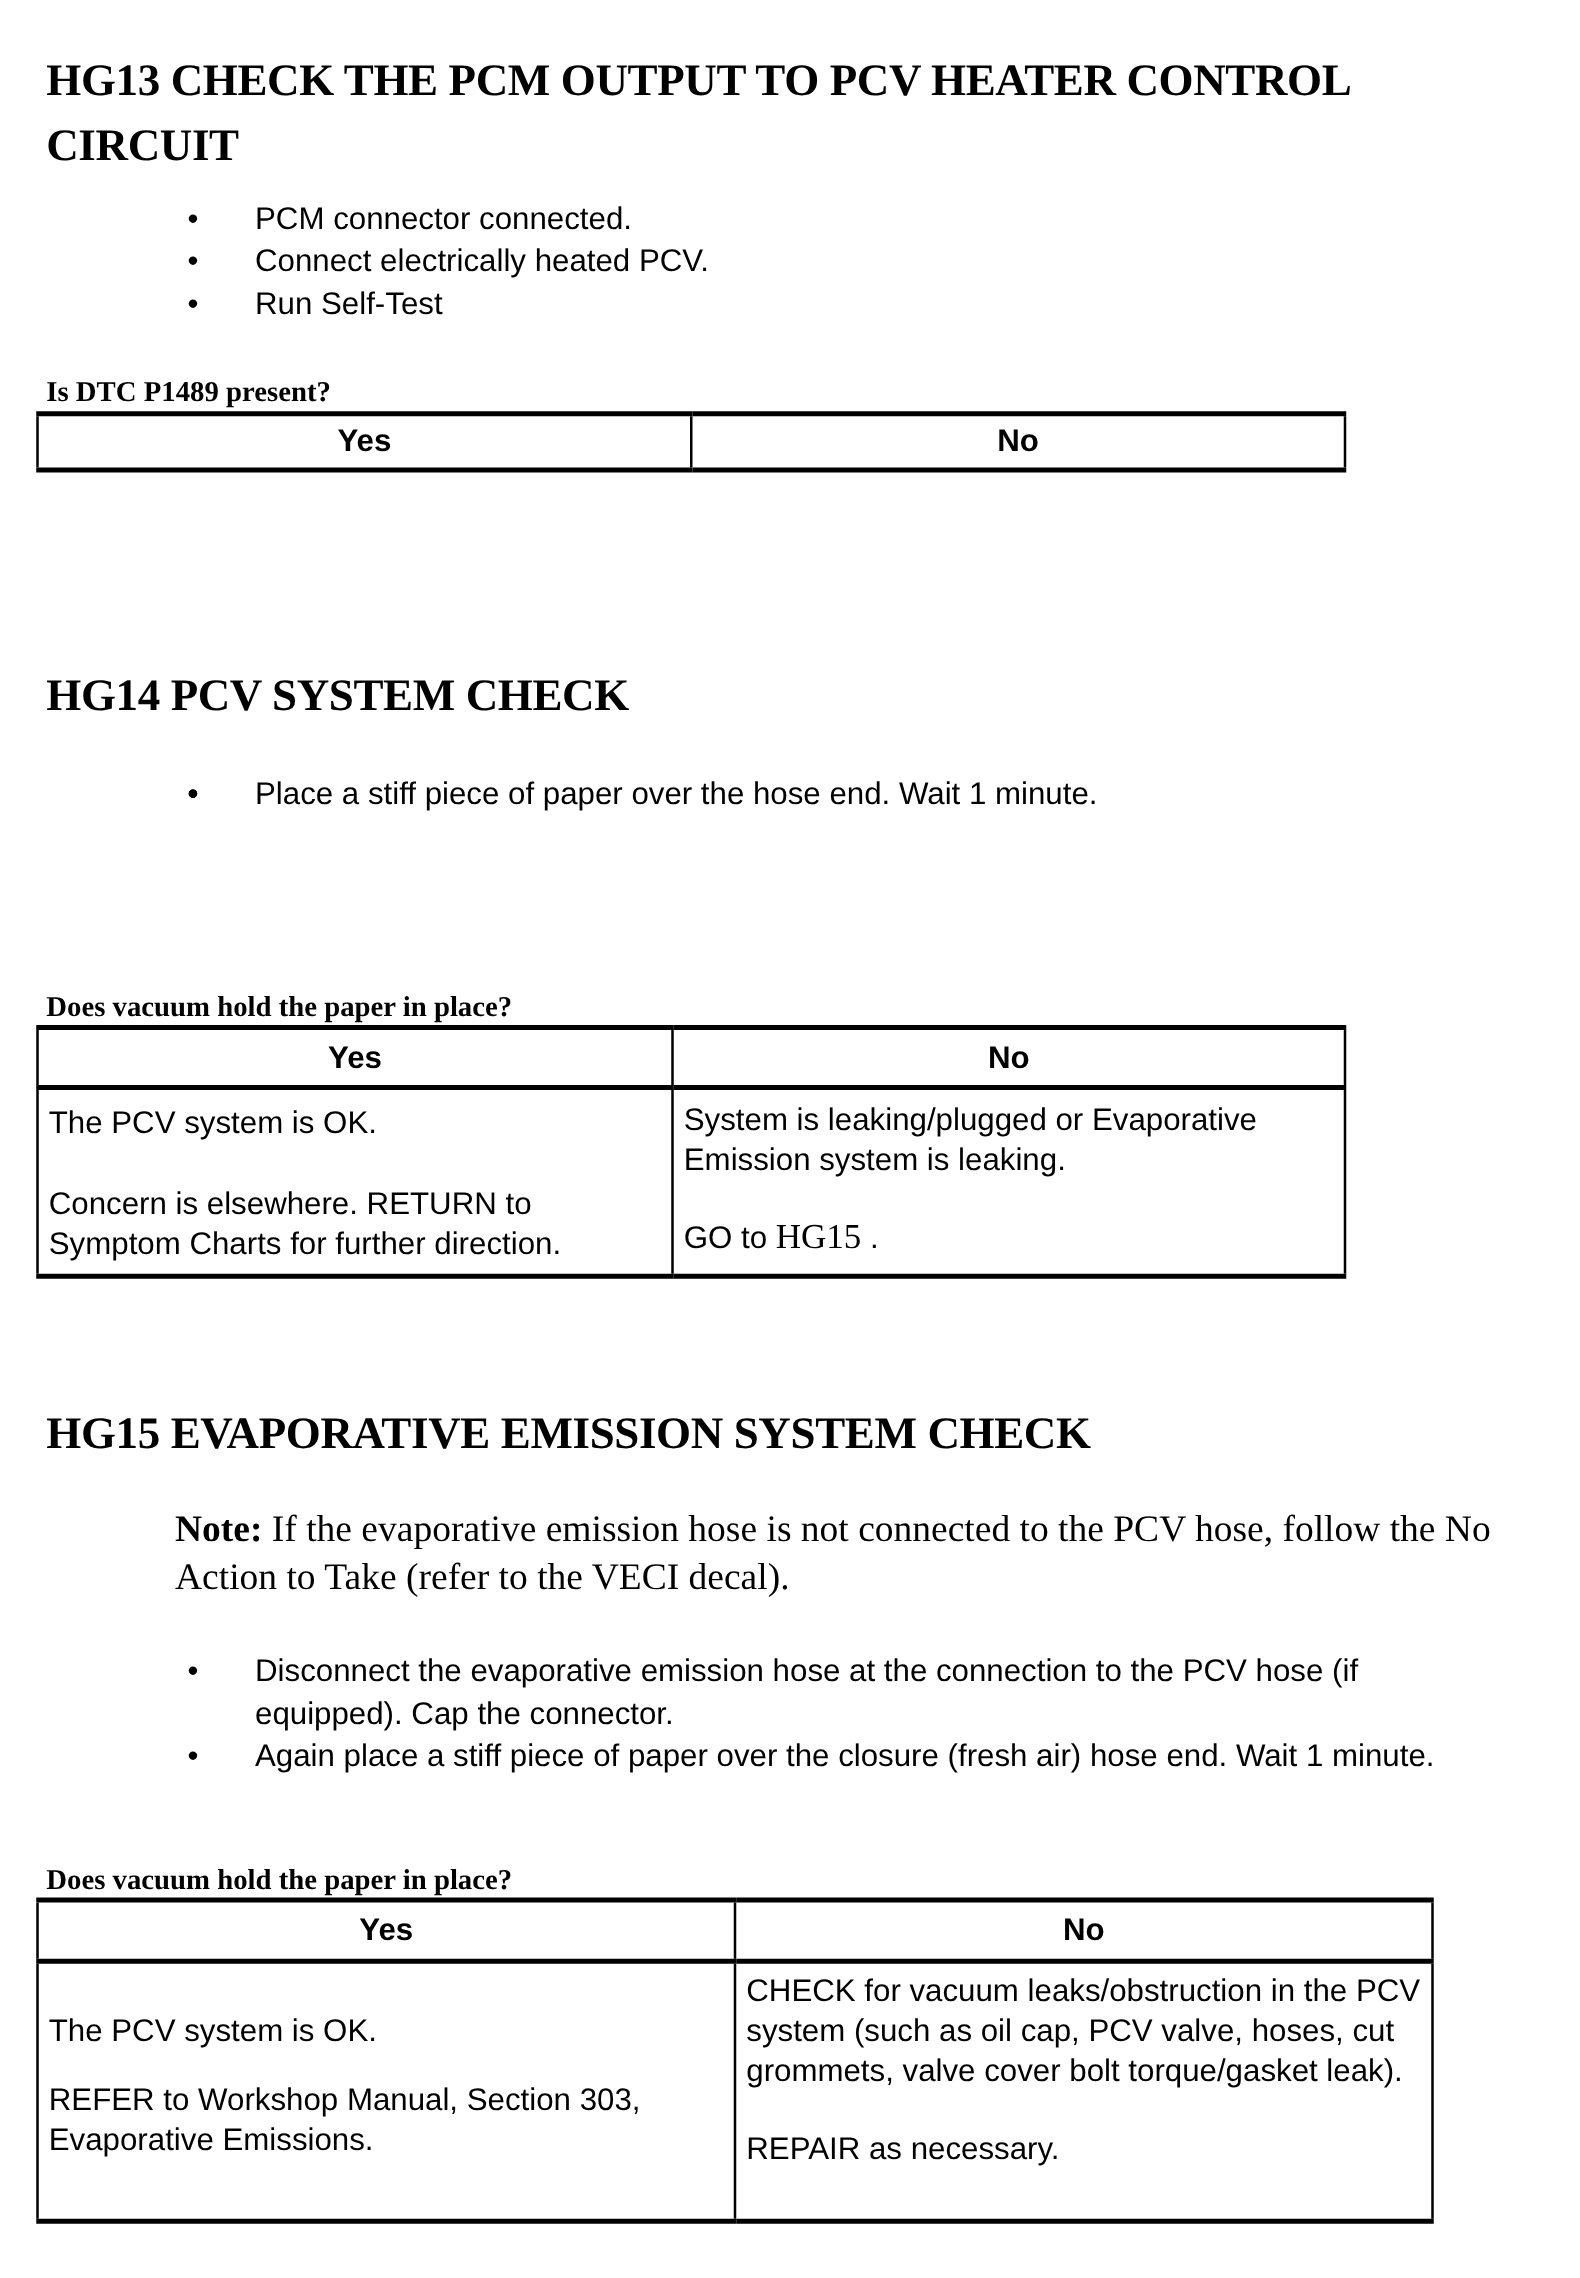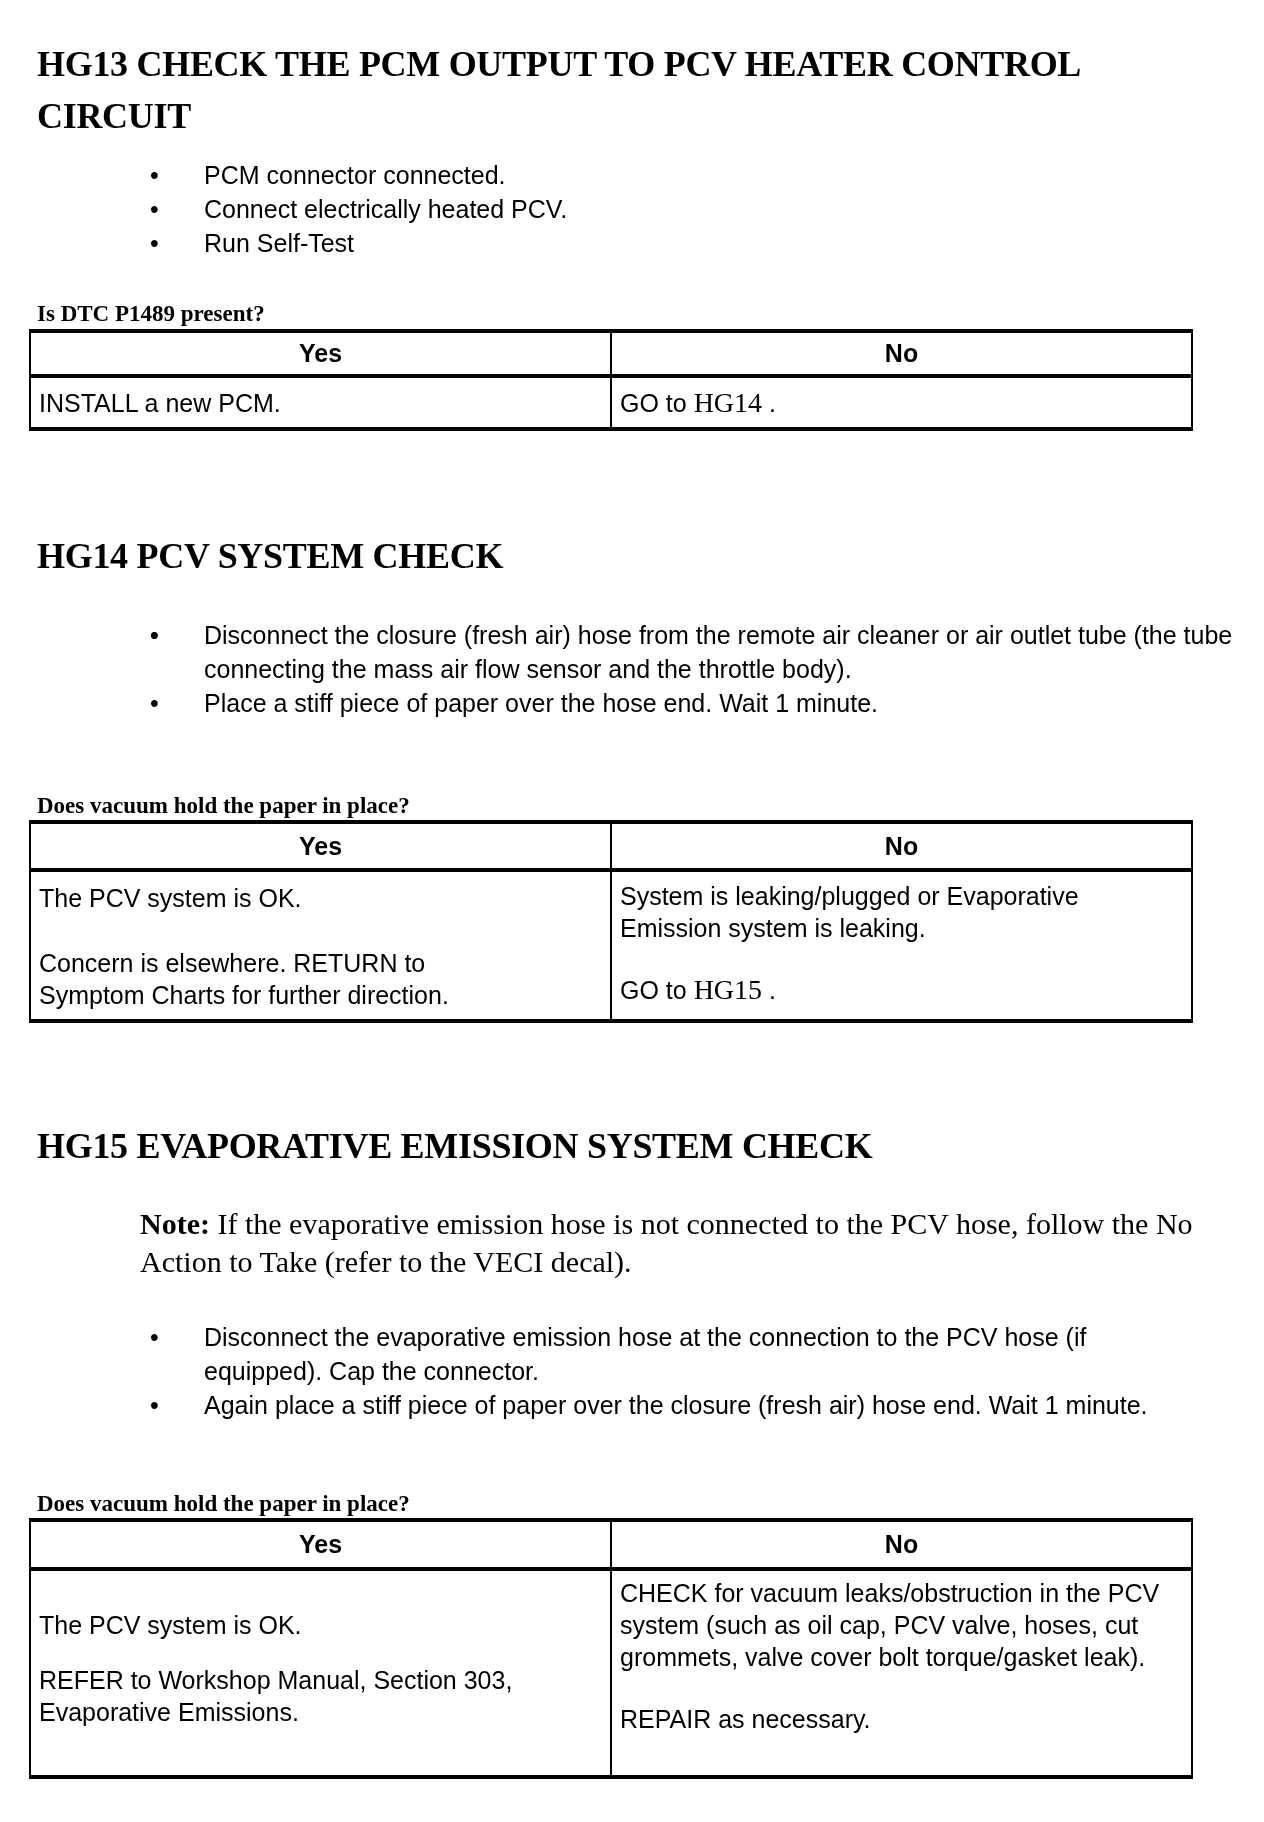--- a/index.html
+++ b/index.html
@@ -2,21 +2,21 @@
 <html><head>
 <meta charset="utf-8">
 <style>
   html,body{margin:0;padding:0;background:#fff;}
   body{width:1264px;height:1822px;position:relative;overflow:hidden;color:#000;}
   .h{position:absolute;left:37px;font-family:"Liberation Serif",serif;font-weight:bold;font-size:36px;line-height:52px;margin:0;letter-spacing:-0.3px;}
   .bullets{position:absolute;left:150px;margin:0;padding:0;list-style:none;font-family:"Liberation Sans",sans-serif;font-size:25px;line-height:34px;}
   .bullets li{position:relative;padding-left:54px;}
   .bullets li .dot{position:absolute;left:0;top:0;}
   .q{position:absolute;left:37px;font-family:Liberation Serif, serif;font-weight:bold;font-size:23px;line-height:28px;margin:0;}
-  table.t{position:absolute;left:29px;width:1164px;border-collapse:collapse;font-family:"Liberation Sans",sans-serif;font-size:25px;}
+  table.t{position:absolute;left:29px;width:1048px;border-collapse:collapse;font-family:"Liberation Sans",sans-serif;font-size:25px;}
   table.t td,table.t th{border-left:2px solid #000;border-right:2px solid #000;vertical-align:top;padding:4px 8px;width:50%;}
   table.t th{font-weight:bold;text-align:center;border-top:4px solid #000;border-bottom:4px solid #000;vertical-align:middle;}
   table.t tr.body td{border-bottom:4px solid #000;}
   .cell p{margin:0;line-height:32px;}
   .note{position:absolute;left:140px;width:1100px;font-family:"Liberation Serif",serif;font-size:30px;line-height:38px;margin:0;}
   .serif{font-family:"Liberation Serif",serif;font-size:28px;}
 </style>
 </head>
 <body>
 
@@ -26,35 +26,27 @@
   <li><span class="dot">•</span><span>Connect electrically heated PCV.</span></li>
   <li><span class="dot">•</span><span>Run Self-Test</span></li>
 </ul>
 <p class="q" style="top:300px;">Is DTC P1489 present?</p>
 <table class="t" style="top:329px;">
   <tbody>
       <tr style="height:45px;">
     <th>Yes</th>
     <th>No</th>
   </tr>
-  <tr class="body" style="height:53px;">
-    <td class="cell" style="vertical-align:middle;">
-          <p>INSTALL a new PCM.</p>
-        </td>
-    <td class="cell" style="vertical-align:middle;">
-          <p><span>GO to </span><span class="serif">HG14</span><span> .</span></p>
-        </td>
-  </tr>
 </tbody>
   </table>
 
 <h1 class="h" style="top:530px;">HG14 PCV SYSTEM CHECK</h1>
 <ul class="bullets" style="top:618px;width:1090px;">
   <li><span class="dot">•</span></li>
-  <li><span class="dot">•</span><span>Disconnect the closure (fresh air) hose from the remote air cleaner or air outlet tube (the tube connecting the mass air flow sensor and the throttle body).</span></li>
+  <li><span class="dot">•</span></li>
   <li><span class="dot">•</span><span>Place a stiff piece of paper over the hose end. Wait 1 minute.</span></li>
 </ul>
 <p class="q" style="top:792px;">Does vacuum hold the paper in place?</p>
 <table class="t" style="top:820px;">
   <tbody>
       <tr style="height:48px;">
     <th>Yes</th>
     <th>No</th>
   </tr>
   <tr class="body" style="height:151px;">

